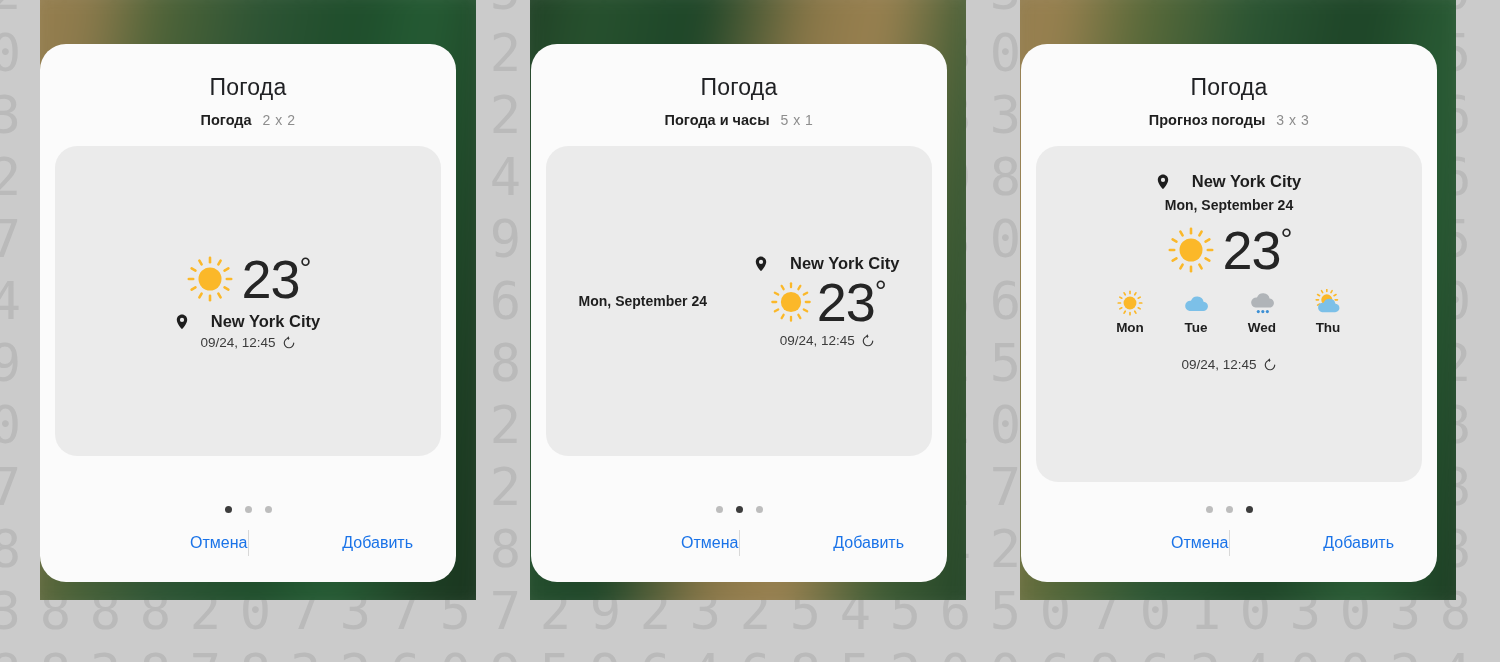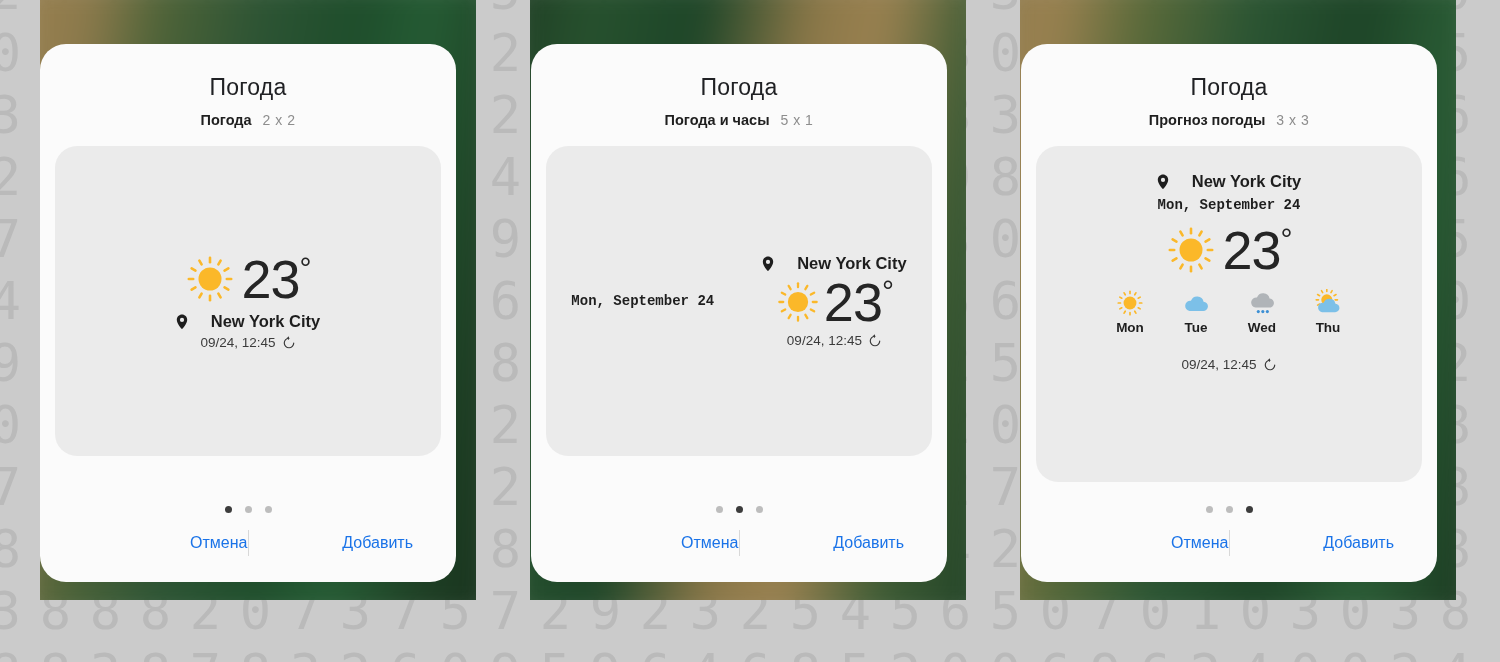--- a/index.html
+++ b/index.html
@@ -175,21 +175,20 @@
     justify-content: center;
     gap: 6px;
     font-size: 13.5px;
     color: #3b3b3b;
     font-weight: 400;
   }
   .daydate {
     font-size: 14px;
     font-weight: 700;
     color: #1e1e1e;
-    font-family: Liberation Mono, monospace;
   }
   .clock {
     font-size: 40px;
     font-weight: 400;
     color: #1f1f1f;
     line-height: 1.05;
     letter-spacing: -.5px;
   }
 
   

